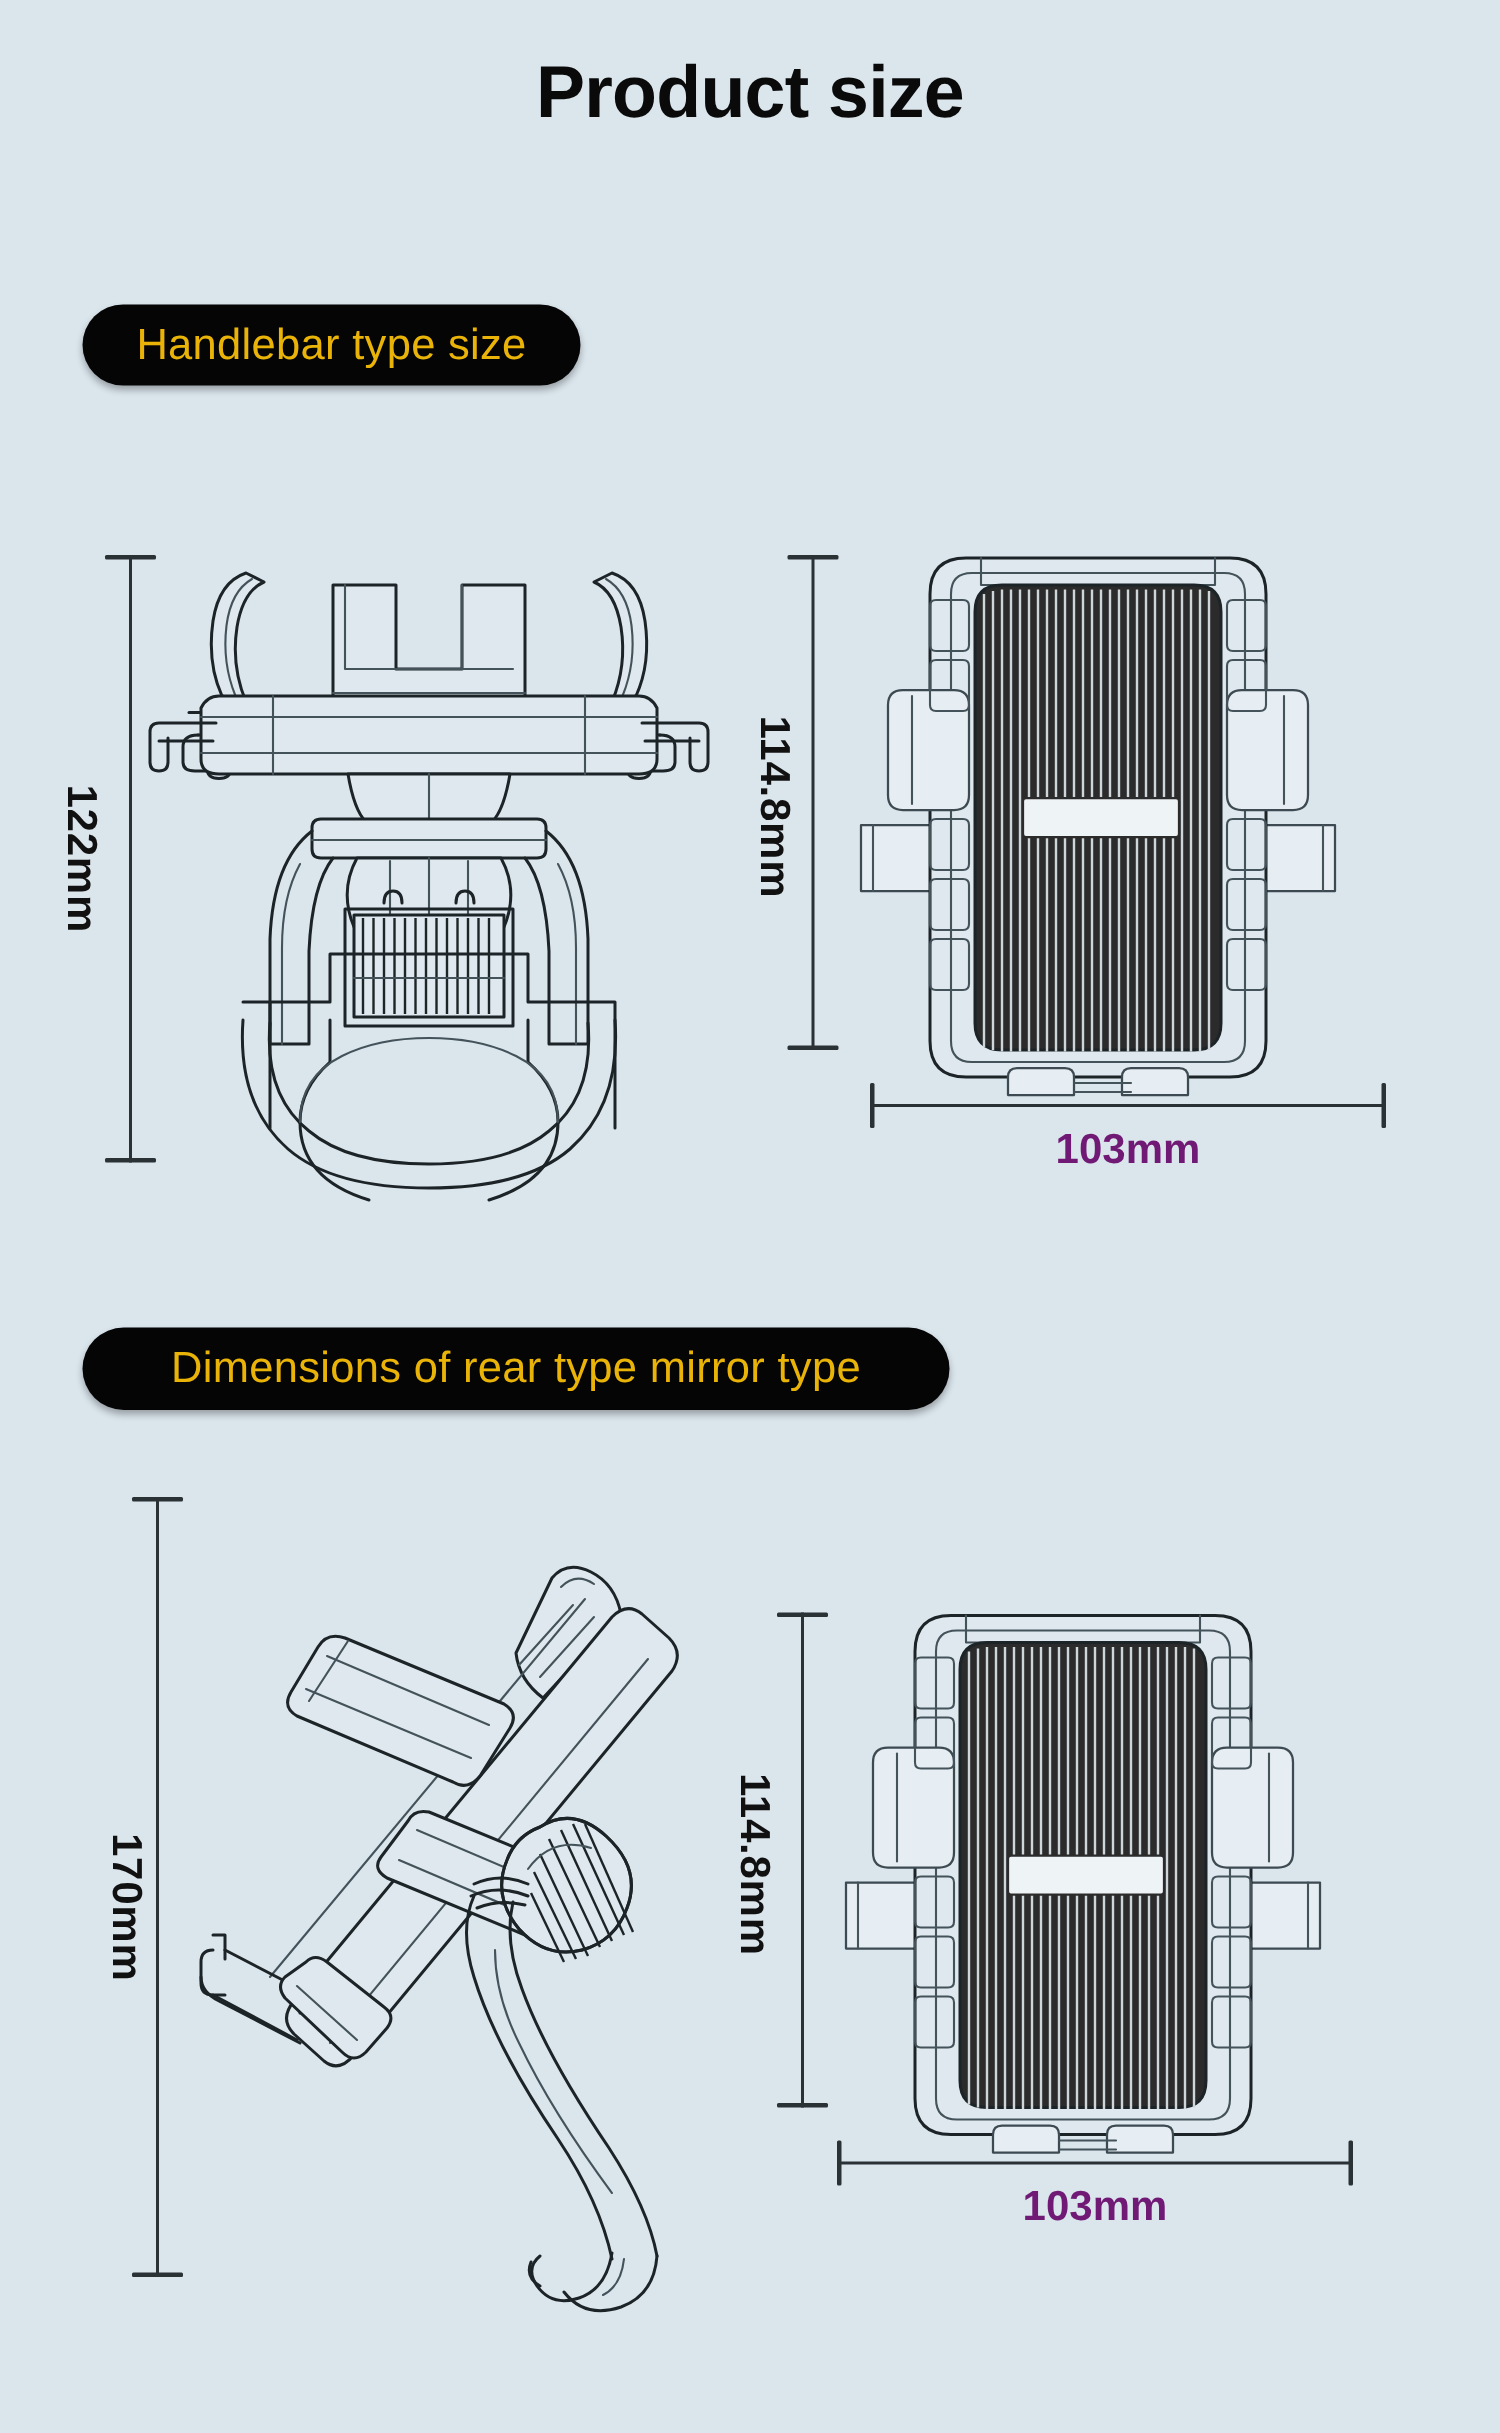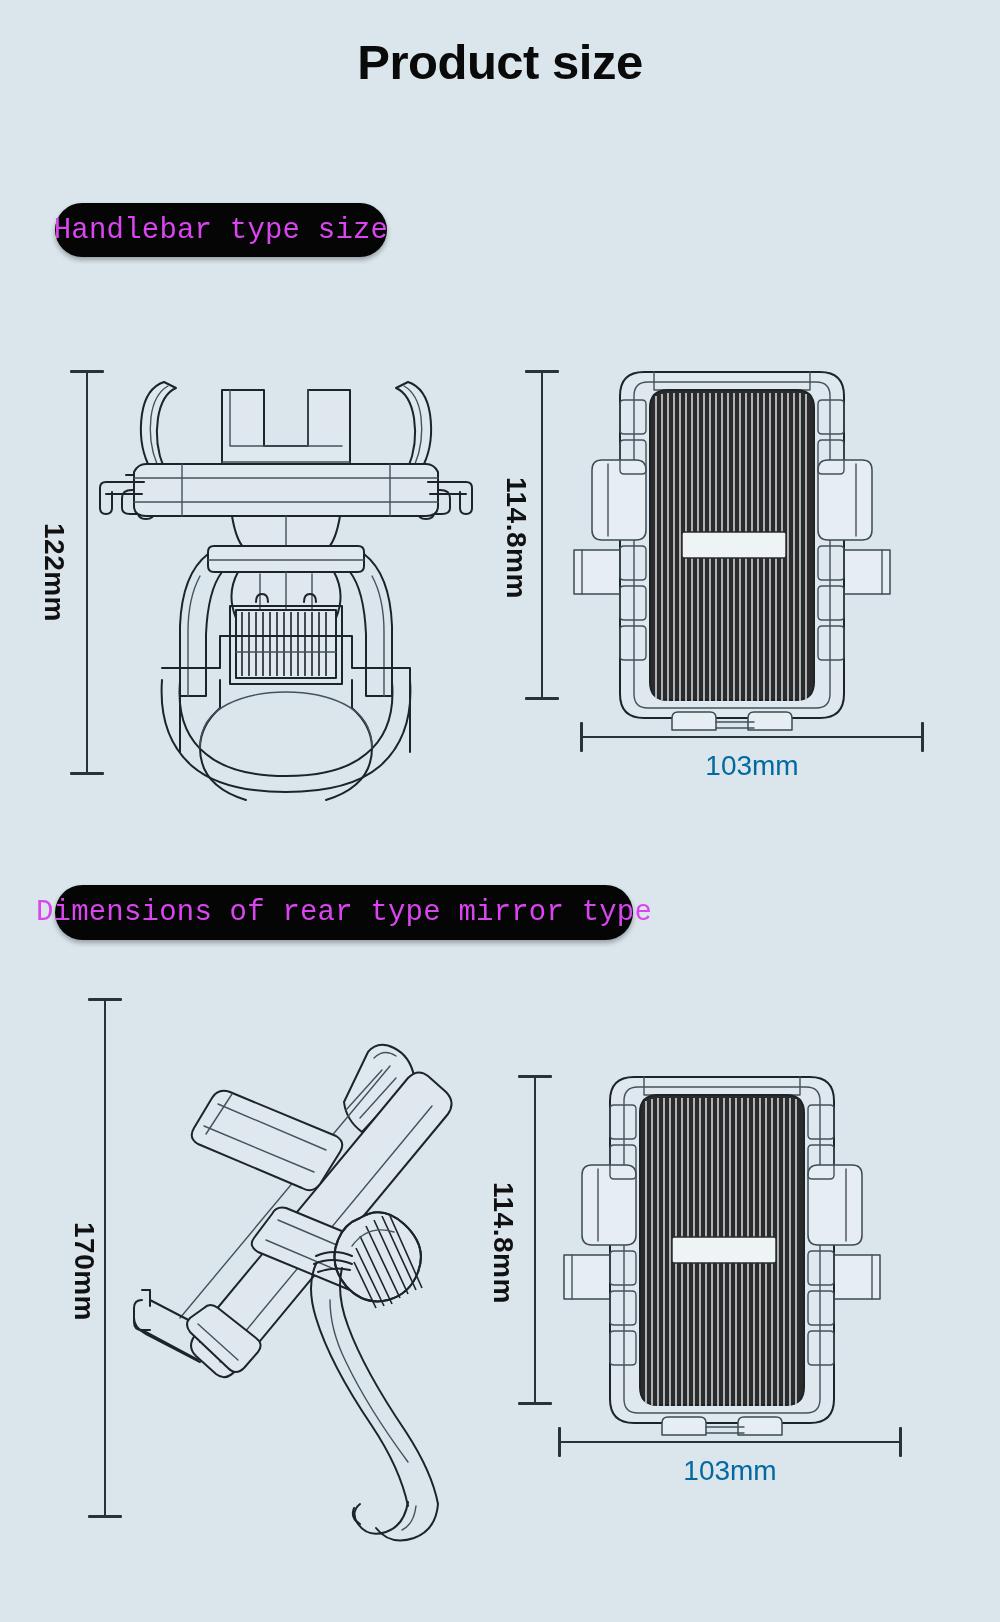--- a/index.html
+++ b/index.html
@@ -26,31 +26,30 @@
     font-size: 49px;
     font-weight: 700;
     letter-spacing: -0.5px;
     color: #0a0a0a;
   }
 
   
   .pill {
     position: absolute;
     background: #050505;
-    color: #d946ef;
+    color: #eab308;
     border-radius: 40px;
     display: flex;
     align-items: center;
     justify-content: center;
     font-size: 29px;
     font-weight: 400;
     letter-spacing: 0.2px;
     box-shadow: 0 3px 5px rgba(0,0,0,0.30);
     white-space: nowrap;
-    font-family: Liberation Mono, monospace;
   }
   #pill-handlebar { left: 55px; top: 203px; width: 332px; height: 54px; }
   #pill-mirror    { left: 55px; top: 885px; width: 578px; height: 55px; }
 
   
   .dim-v { position: absolute; }
   .dim-v .stem {
     position: absolute;
     left: 50%;
     top: 0; bottom: 0;
@@ -97,22 +96,22 @@
     font-weight: 600;
     color: #111;
     writing-mode: vertical-rl;
     text-orientation: mixed;
     letter-spacing: 0.5px;
     white-space: nowrap;
   }
   .dim-label-h {
     position: absolute;
     font-size: 28px;
-    font-weight: 400;
-    color: #0369a1;
+    font-weight: 700;
+    color: #701a75;
     white-space: nowrap;
     text-align: center;
   }
 
   
   .draw { position: absolute; }
   .draw svg { display: block; overflow: visible; }
 
   svg .ln   { fill: none; stroke: #1d2428; stroke-width: 2; stroke-linejoin: round; stroke-linecap: round; }
   svg .ln-t { fill: none; stroke: #44525a; stroke-width: 1.4; stroke-linejoin: round; stroke-linecap: round; }

